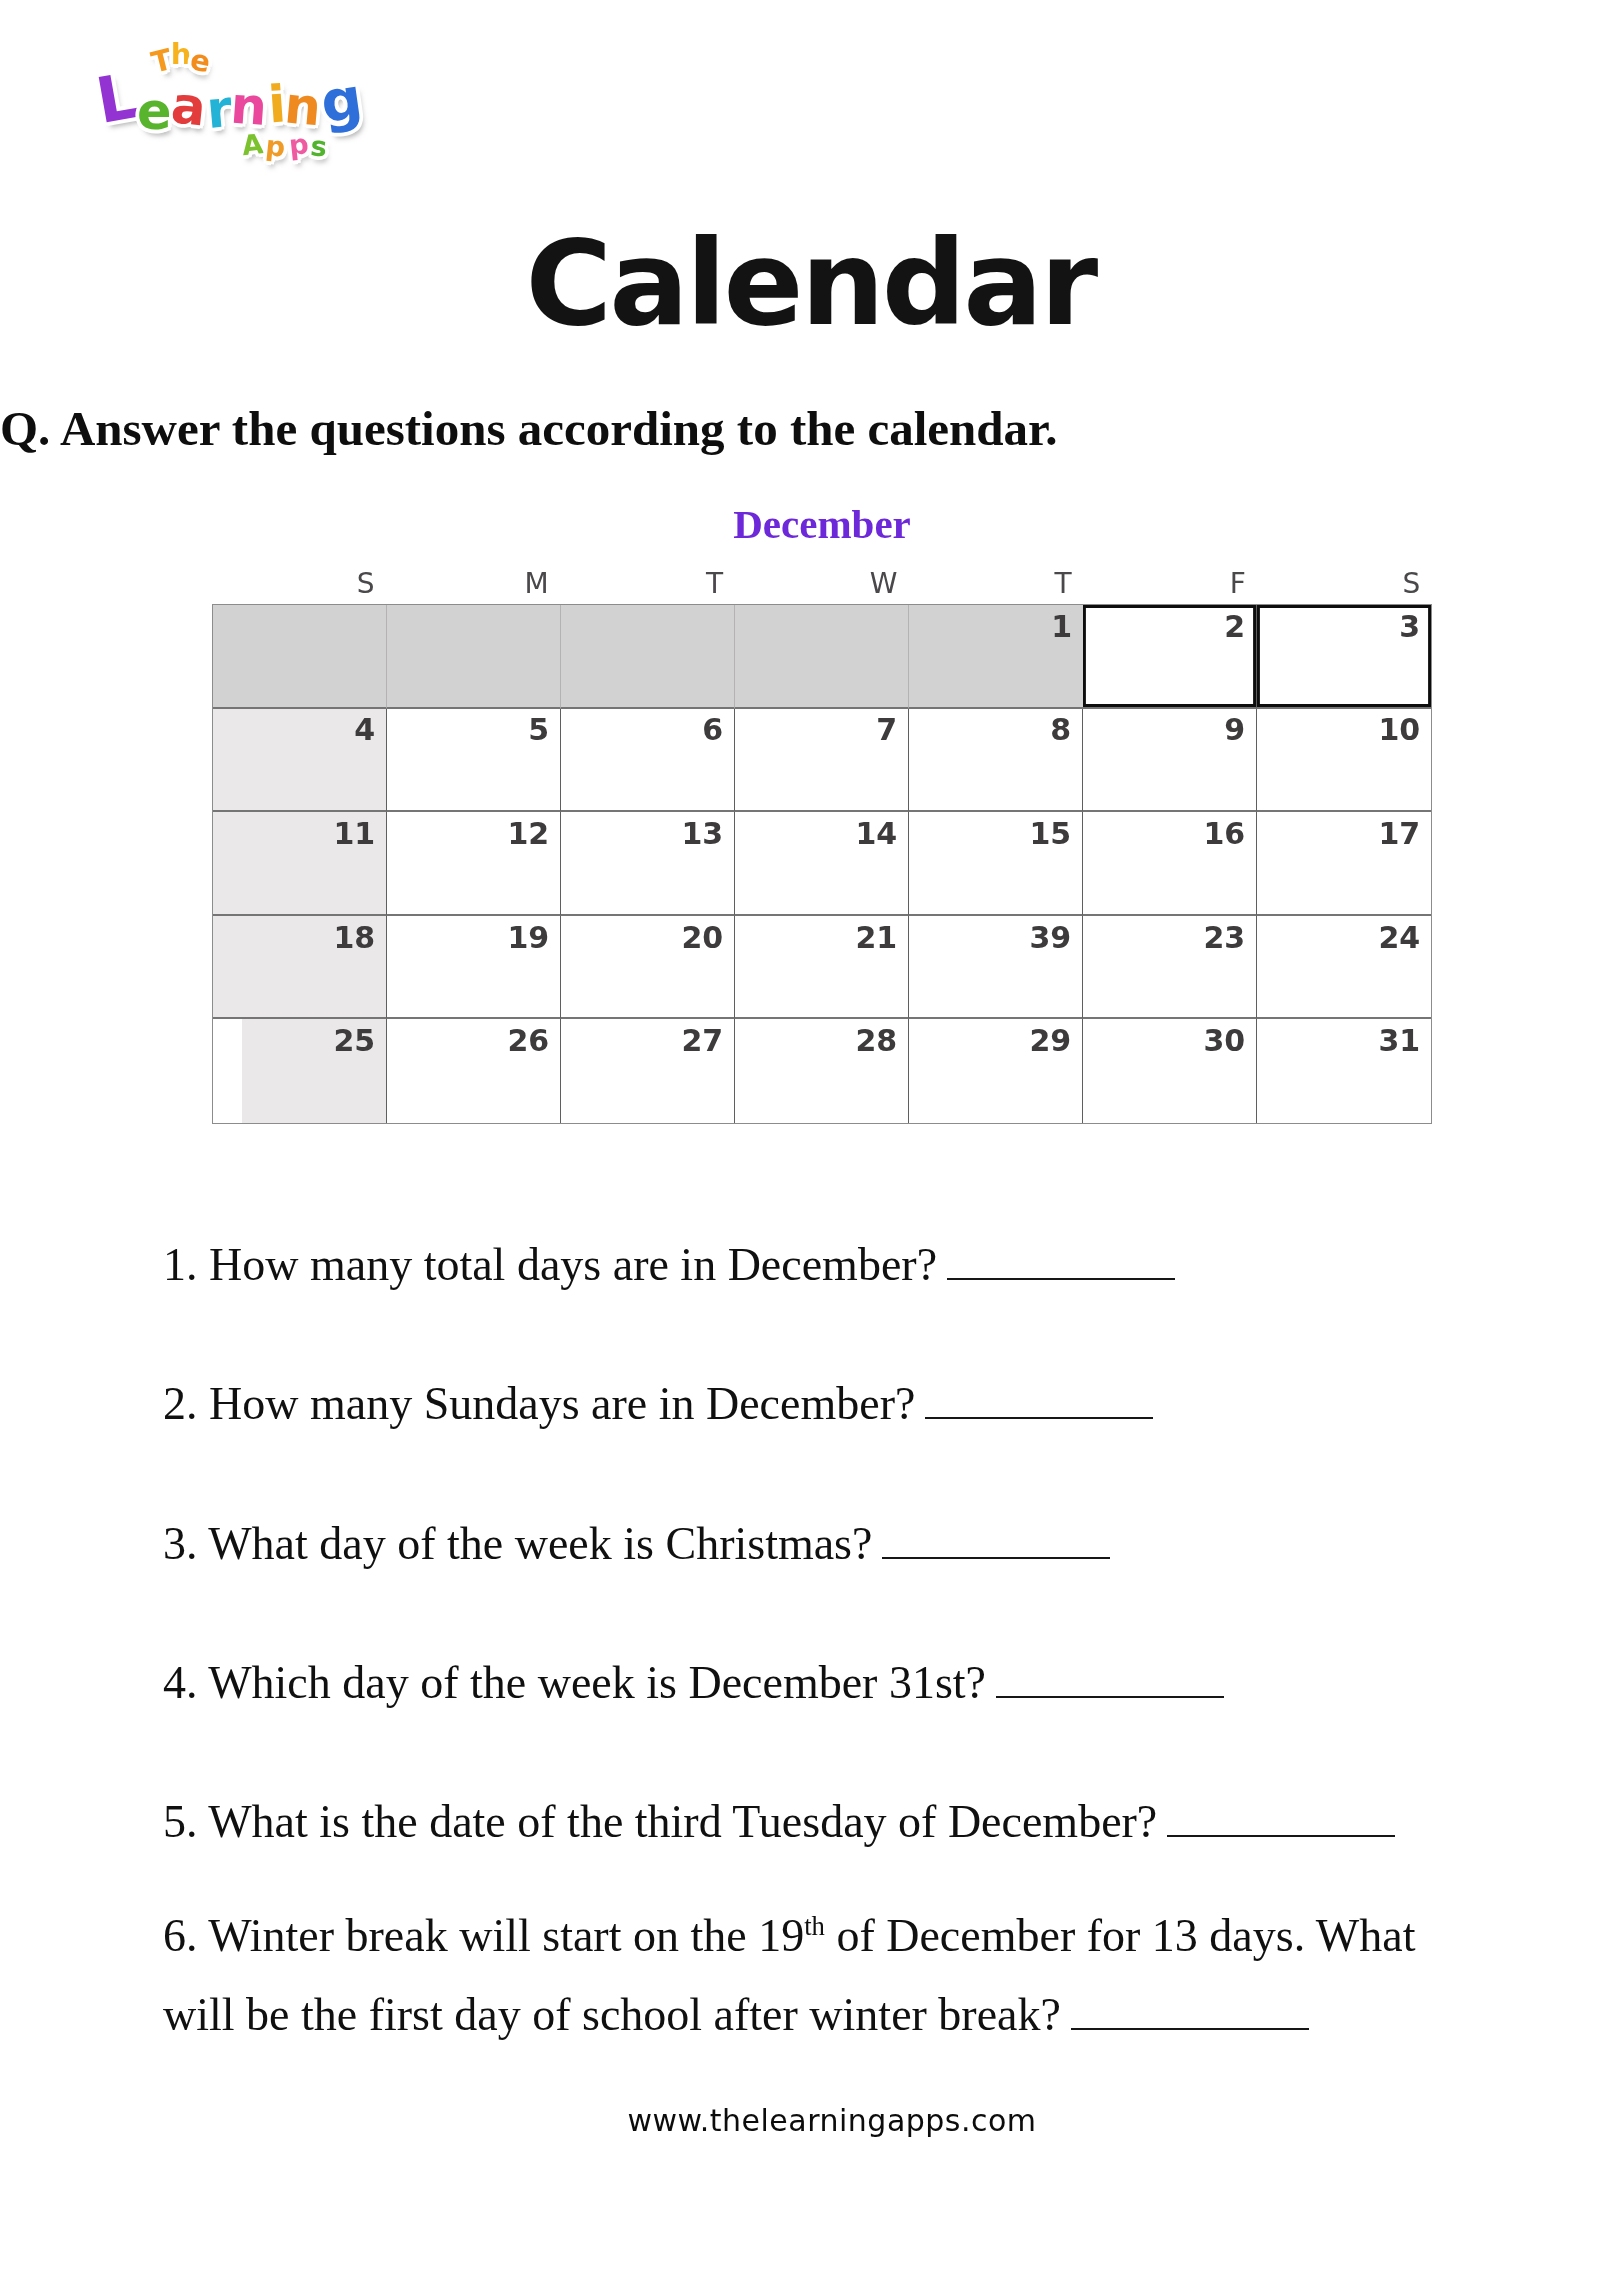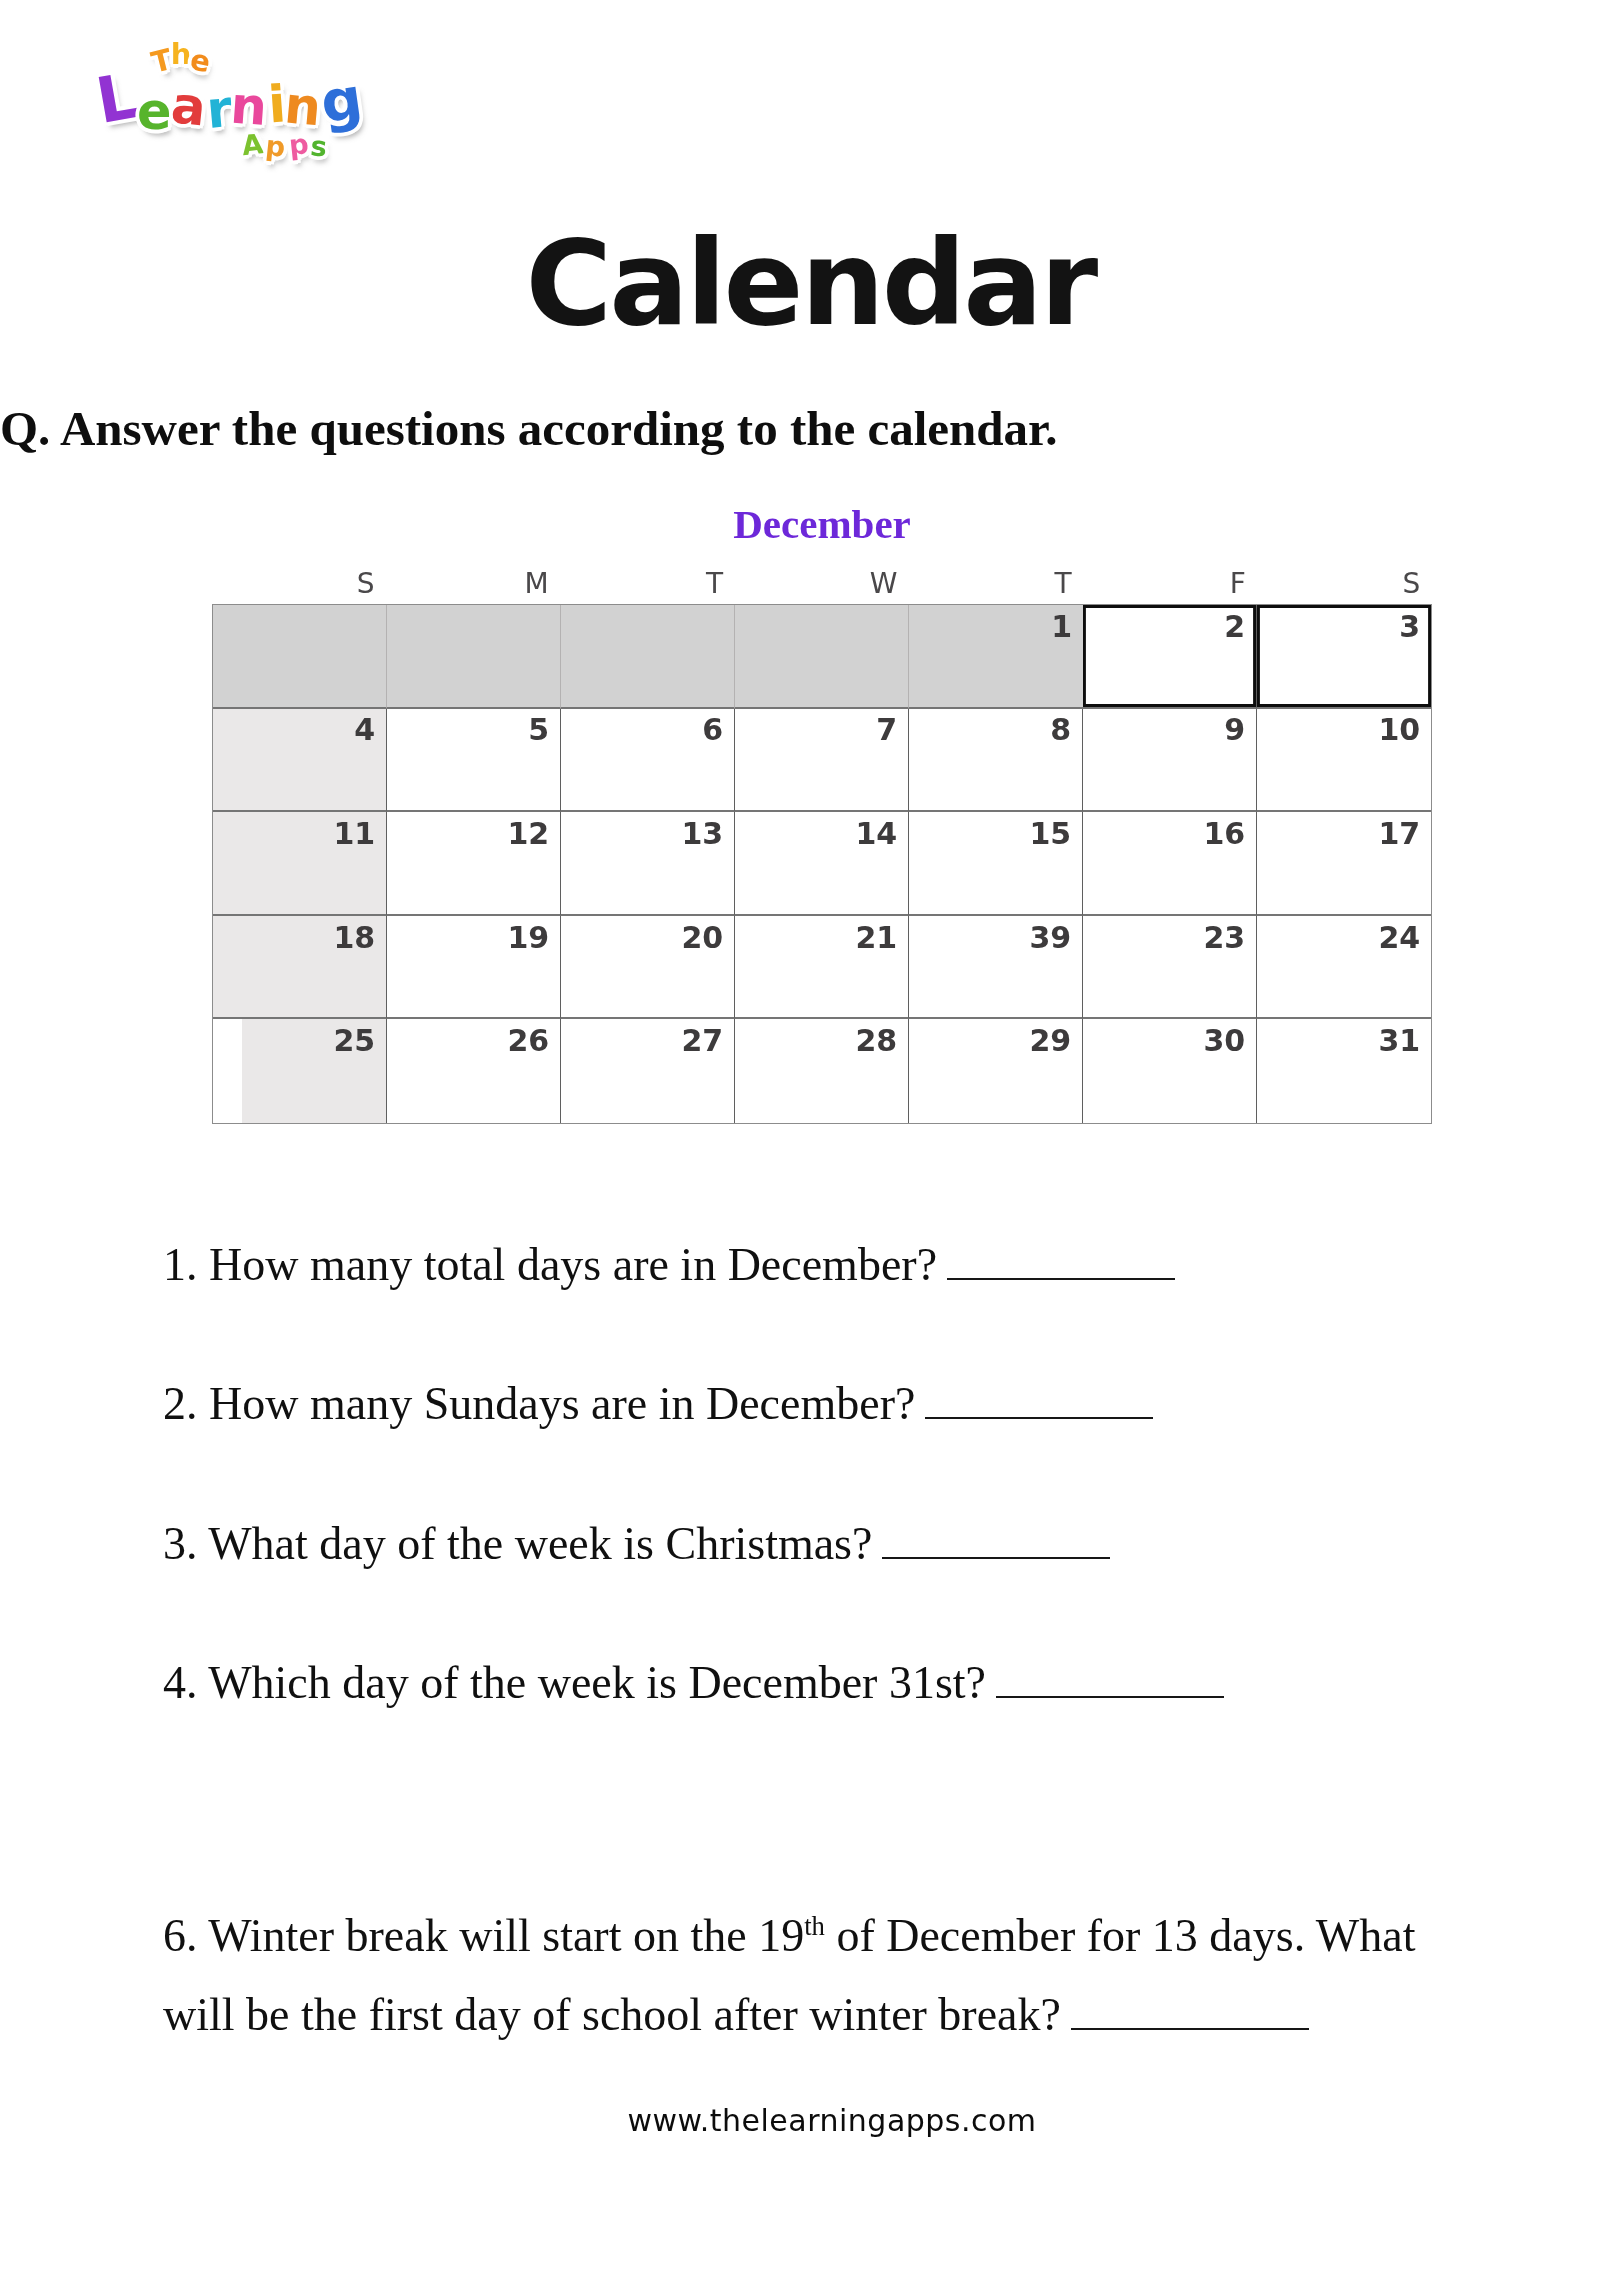--- a/index.html
+++ b/index.html
@@ -176,20 +176,23 @@
   </div>
   <div class="question q2">
     <span>2. How many Sundays are in December?</span><span class="blank"></span>
   </div>
   <div class="question q3">
     <span>3. What day of the week is Christmas?</span><span class="blank"></span>
   </div>
   <div class="question q4">
     <span>4. Which day of the week is December 31st?</span><span class="blank"></span>
   </div>
+  <div class="question q5">
+    <span>5. What is the date of the third Tuesday of December?</span><span class="blank"></span>
+  </div>
   <div class="question q6">
     <span>6. Winter break will start on the 19</span><sup class="sup">th</sup><span> of December for 13 days. What will be the first day of school after winter break?</span><span class="blank"></span>
   </div>
 
   <div class="footer">www.thelearningapps.com</div>
 
 </div>
 
 
 </body></html>

